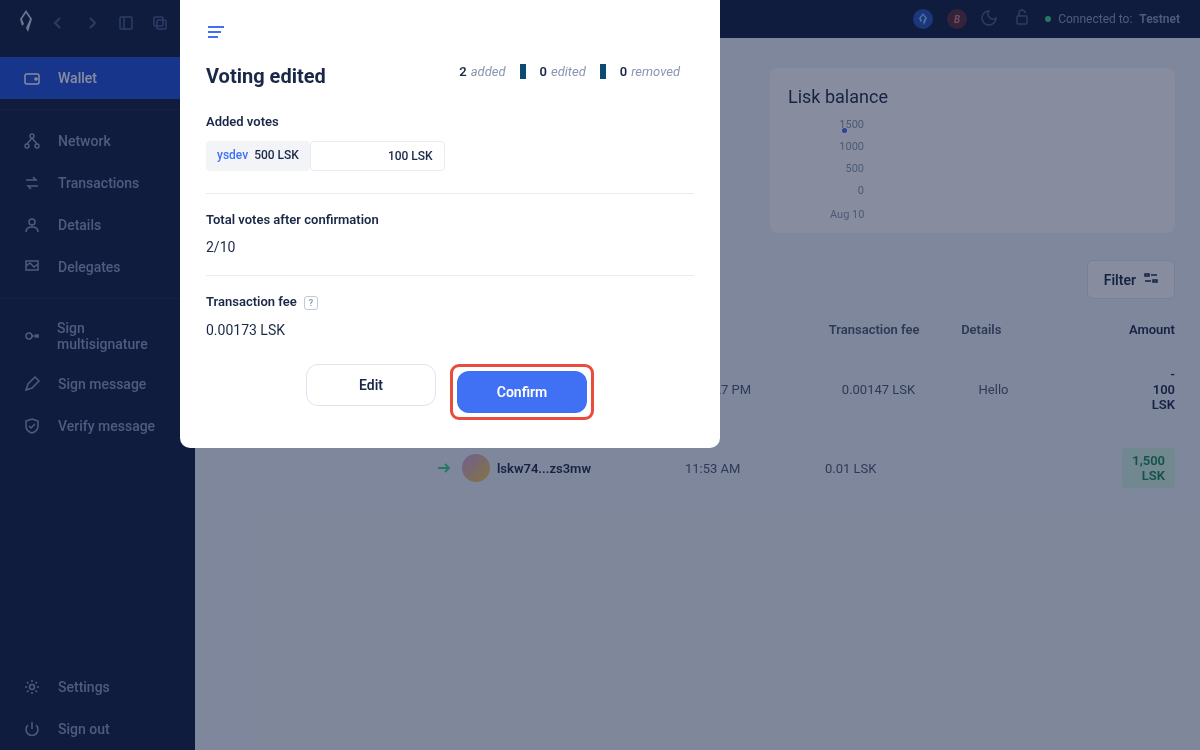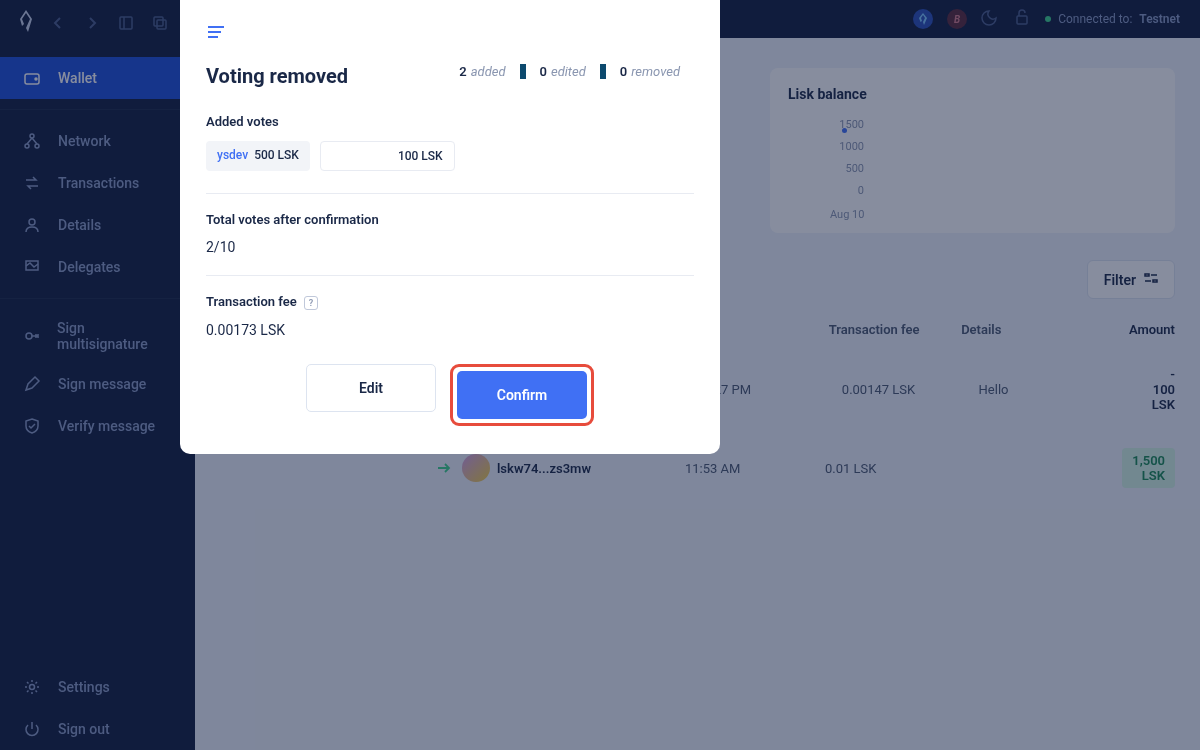--- a/index.html
+++ b/index.html
@@ -18,21 +18,21 @@
     
     .main { position: absolute; left: 195px; top: 0; right: 0; height: 750px; background: #eef2fa; }
     .topbar { height: 38px; background: #101c3d; display: flex; align-items: center; justify-content: flex-end; padding: 0 20px; gap: 14px; }
     .topbar-badge { width: 20px; height: 20px; border-radius: 50%; display: flex; align-items: center; justify-content: center; font-size: 10px; font-weight: bold; }
     .badge-blue { background: #2a4fb8; color: #7ec8ff; }
     .badge-red { background: #5a2838; color: #d47a8a; font-style: italic; }
     .topbar-icon { color: #4a5c8a; }
     .connection-status { display: flex; align-items: center; gap: 7px; color: #8a9bc4; font-size: 12px; }
     .status-dot { width: 6px; height: 6px; border-radius: 50%; background: #3dd28b; }
     .balance-card { position: absolute; top: 68px; right: 25px; width: 405px; height: 165px; background: #fff; border-radius: 8px; padding: 18px; }
-    .balance-title { font-size: 14px; font-weight: 700; color: #1a2847; margin-bottom: 14px; }
+    .balance-title { font-size: 18px; font-weight: 400; color: #1a2847; margin-bottom: 14px; }
     .y-axis { position: absolute; left: 18px; top: 50px; font-size: 11px; color: #8a96b0; }
     .y-tick { height: 22px; text-align: right; width: 32px; margin-left: 44px; }
     .x-axis { position: absolute; bottom: 12px; left: 60px; font-size: 11px; color: #8a96b0; }
     .chart-dot { position: absolute; left: 72px; top: 60px; width: 5px; height: 5px; border-radius: 50%; background: #4070F4; }
     
     .filter-btn { position: absolute; top: 260px; right: 25px; background: #fff; border: 1px solid #dde4f0; border-radius: 6px; padding: 10px 16px; font-size: 14px; font-weight: 600; color: #1a2847; display: flex; align-items: center; gap: 8px; }
     
     .tx-table { position: absolute; top: 310px; left: 232px; right: 25px; }
     .tx-header { display: flex; padding: 12px 0; font-size: 13px; font-weight: 600; color: #1a2847; }
     .tx-row { display: flex; align-items: center; padding: 18px 0; font-size: 13px; }
@@ -55,32 +55,32 @@
     .modal-icon { margin-bottom: 20px; color: #4070F4; }
     .modal-header { display: flex; justify-content: space-between; align-items: flex-start; margin-bottom: 26px; }
     .modal-title { font-size: 20px; font-weight: 700; color: #1a2847; }
     .modal-stats { display: flex; gap: 0; font-size: 13px; }
     .stat-item { padding: 0 14px; border-left: 6px solid #0c4a6e; }
     .stat-item:first-child { border-left: none; padding-left: 0; }
     .stat-num { font-weight: 600; color: #1a2847; margin-right: 4px; }
     .stat-label { color: #8a96b0; font-style: italic; }
     
     .section-label { font-size: 13px; font-weight: 600; color: #1a2847; margin-bottom: 12px; }
-    .vote-chips { display: flex; gap: 10px; margin-bottom: 22px; }
+    .vote-chips { display: flex; margin-bottom: 22px; }
     .vote-chip { background: #f2f4f8; border-radius: 4px; padding: 7px 11px; font-size: 12px; display: flex; gap: 6px; }
     .chip-name { color: #4070F4; font-weight: 500; }
     .chip-amount { color: #1a2847; font-weight: 500; }
     .vote-chip.white { background: #fff; border: 1px solid #e8ebf2; }
     
     .modal-divider { height: 1px; background: #e8ebf2; margin-bottom: 18px; }
     .modal-value { font-size: 14px; color: #1a2847; margin-bottom: 20px; }
     .help-icon { display: inline-flex; width: 14px; height: 14px; border: 1px solid #c0c8da; border-radius: 3px; align-items: center; justify-content: center; font-size: 9px; color: #8a96b0; margin-left: 4px; }
     
     .modal-actions { display: flex; gap: 14px; justify-content: center; margin-top: 26px; }
-    .btn { width: 130px; height: 48px; border-radius: 5px; font-size: 14px; font-weight: 600; cursor: pointer; display: flex; align-items: center; justify-content: center; }
+    .btn { width: 130px; height: 42px; border-radius: 12px; font-size: 14px; font-weight: 600; cursor: pointer; display: flex; align-items: center; justify-content: center; }
     .btn-secondary { border: 1px solid #dde4f0; background: #fff; color: #1a2847; }
     .btn-primary { background: #4070F4; color: #fff; border: none; }
     .confirm-highlight { border: 3px solid #e74c3c; border-radius: 9px; padding: 4px; }
   </style>
 </head>
 <body>
 
 <div class="sidebar">
   <div class="sidebar-header">
     <span class="logo-icon">
@@ -299,21 +299,21 @@
 
 <div class="modal">
   <div class="modal-icon">
     <svg width="20" height="16" viewBox="0 0 20 16" fill="none" stroke="#4070F4" stroke-width="2">
         <line x1="2" y1="3" x2="18" y2="3"></line>
         <line x1="2" y1="8" x2="15" y2="8"></line>
         <line x1="2" y1="13" x2="12" y2="13"></line>
       </svg>
   </div>
   <div class="modal-header">
-    <div class="modal-title">Voting removed</div>
+    <div class="modal-title">Voting edited</div>
     <div class="modal-stats">
       <div class="stat-item"><span class="stat-num">2</span><span class="stat-label">added</span></div>
       <div class="stat-item"><span class="stat-num">0</span><span class="stat-label">edited</span></div>
       <div class="stat-item"><span class="stat-num">0</span><span class="stat-label">removed</span></div>
     </div>
   </div>
   <div class="section-label">Added votes</div>
   <div class="vote-chips">
     <div class="vote-chip">
       <span class="chip-name">ysdev</span>

